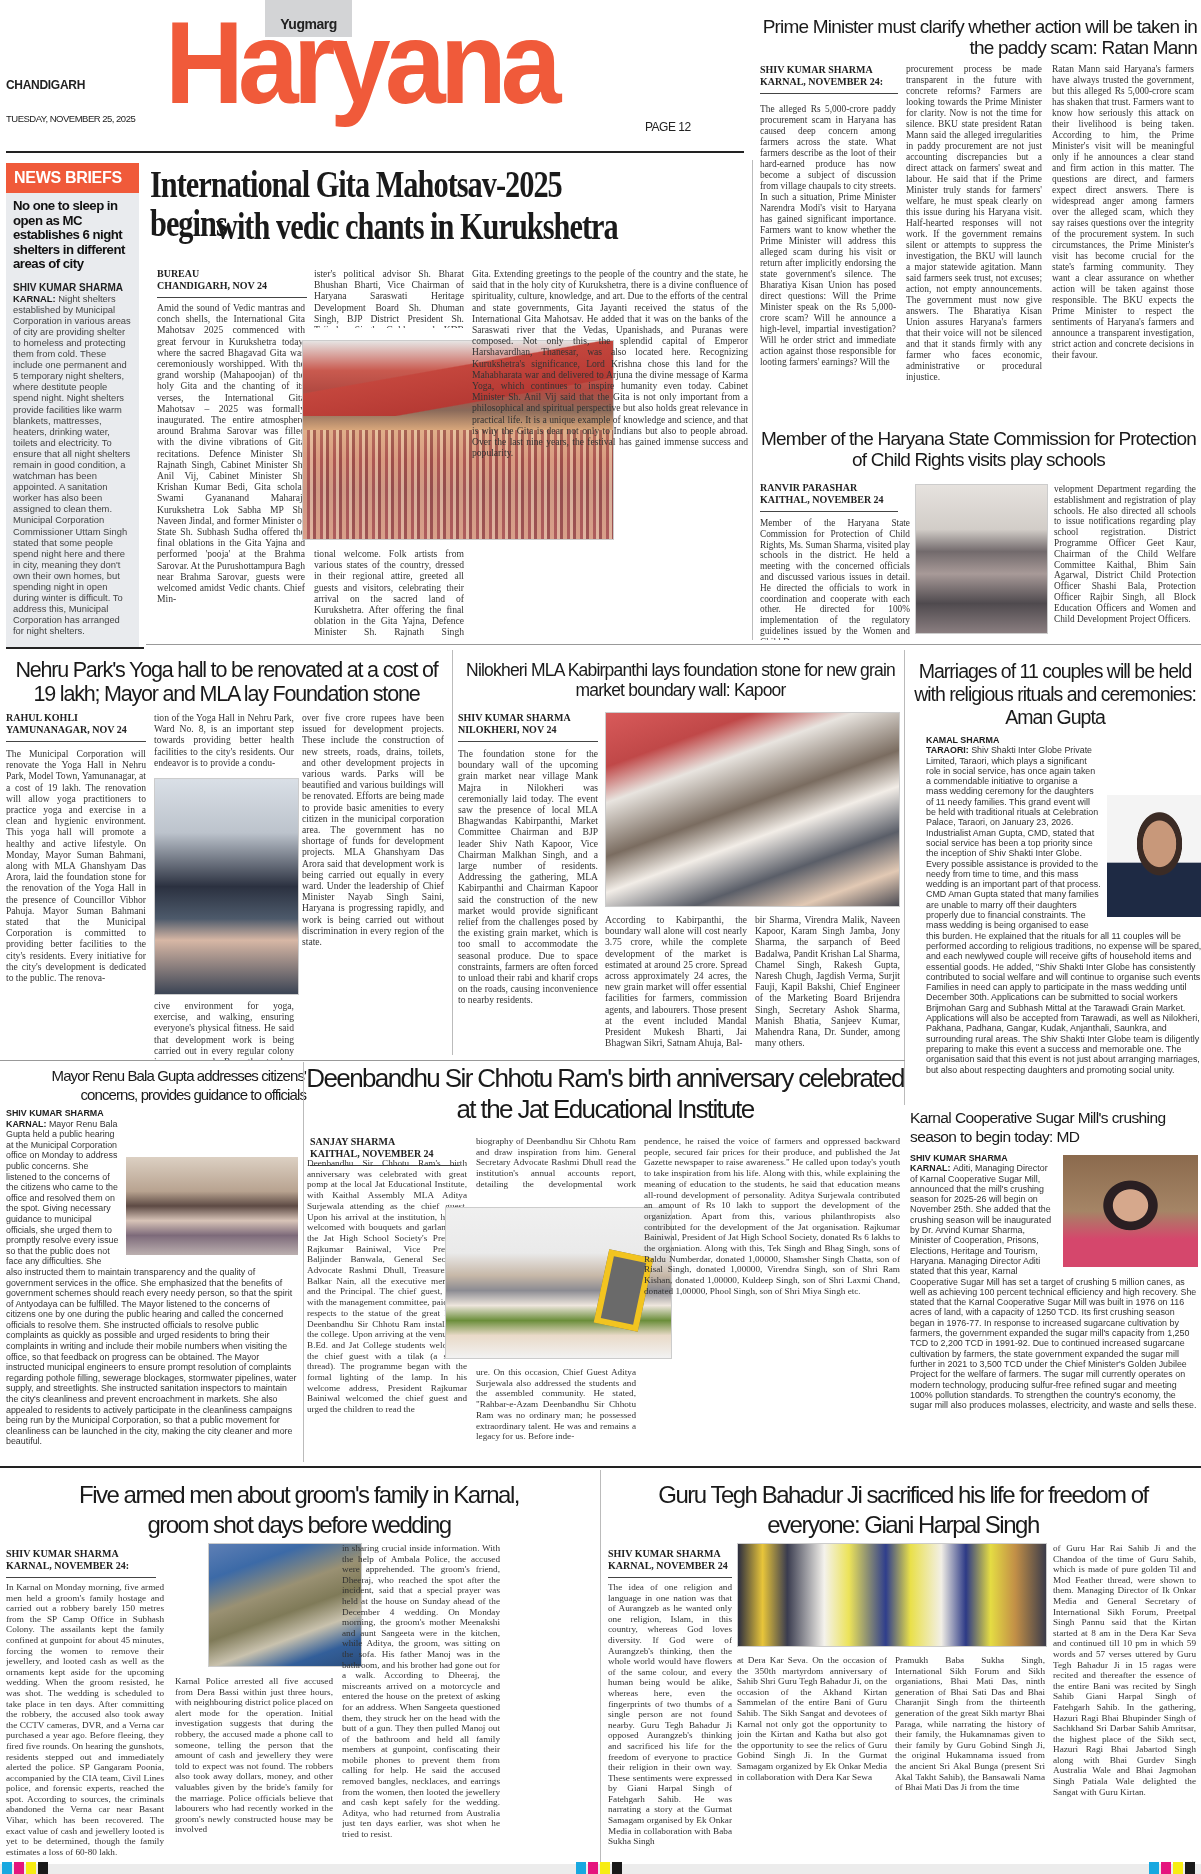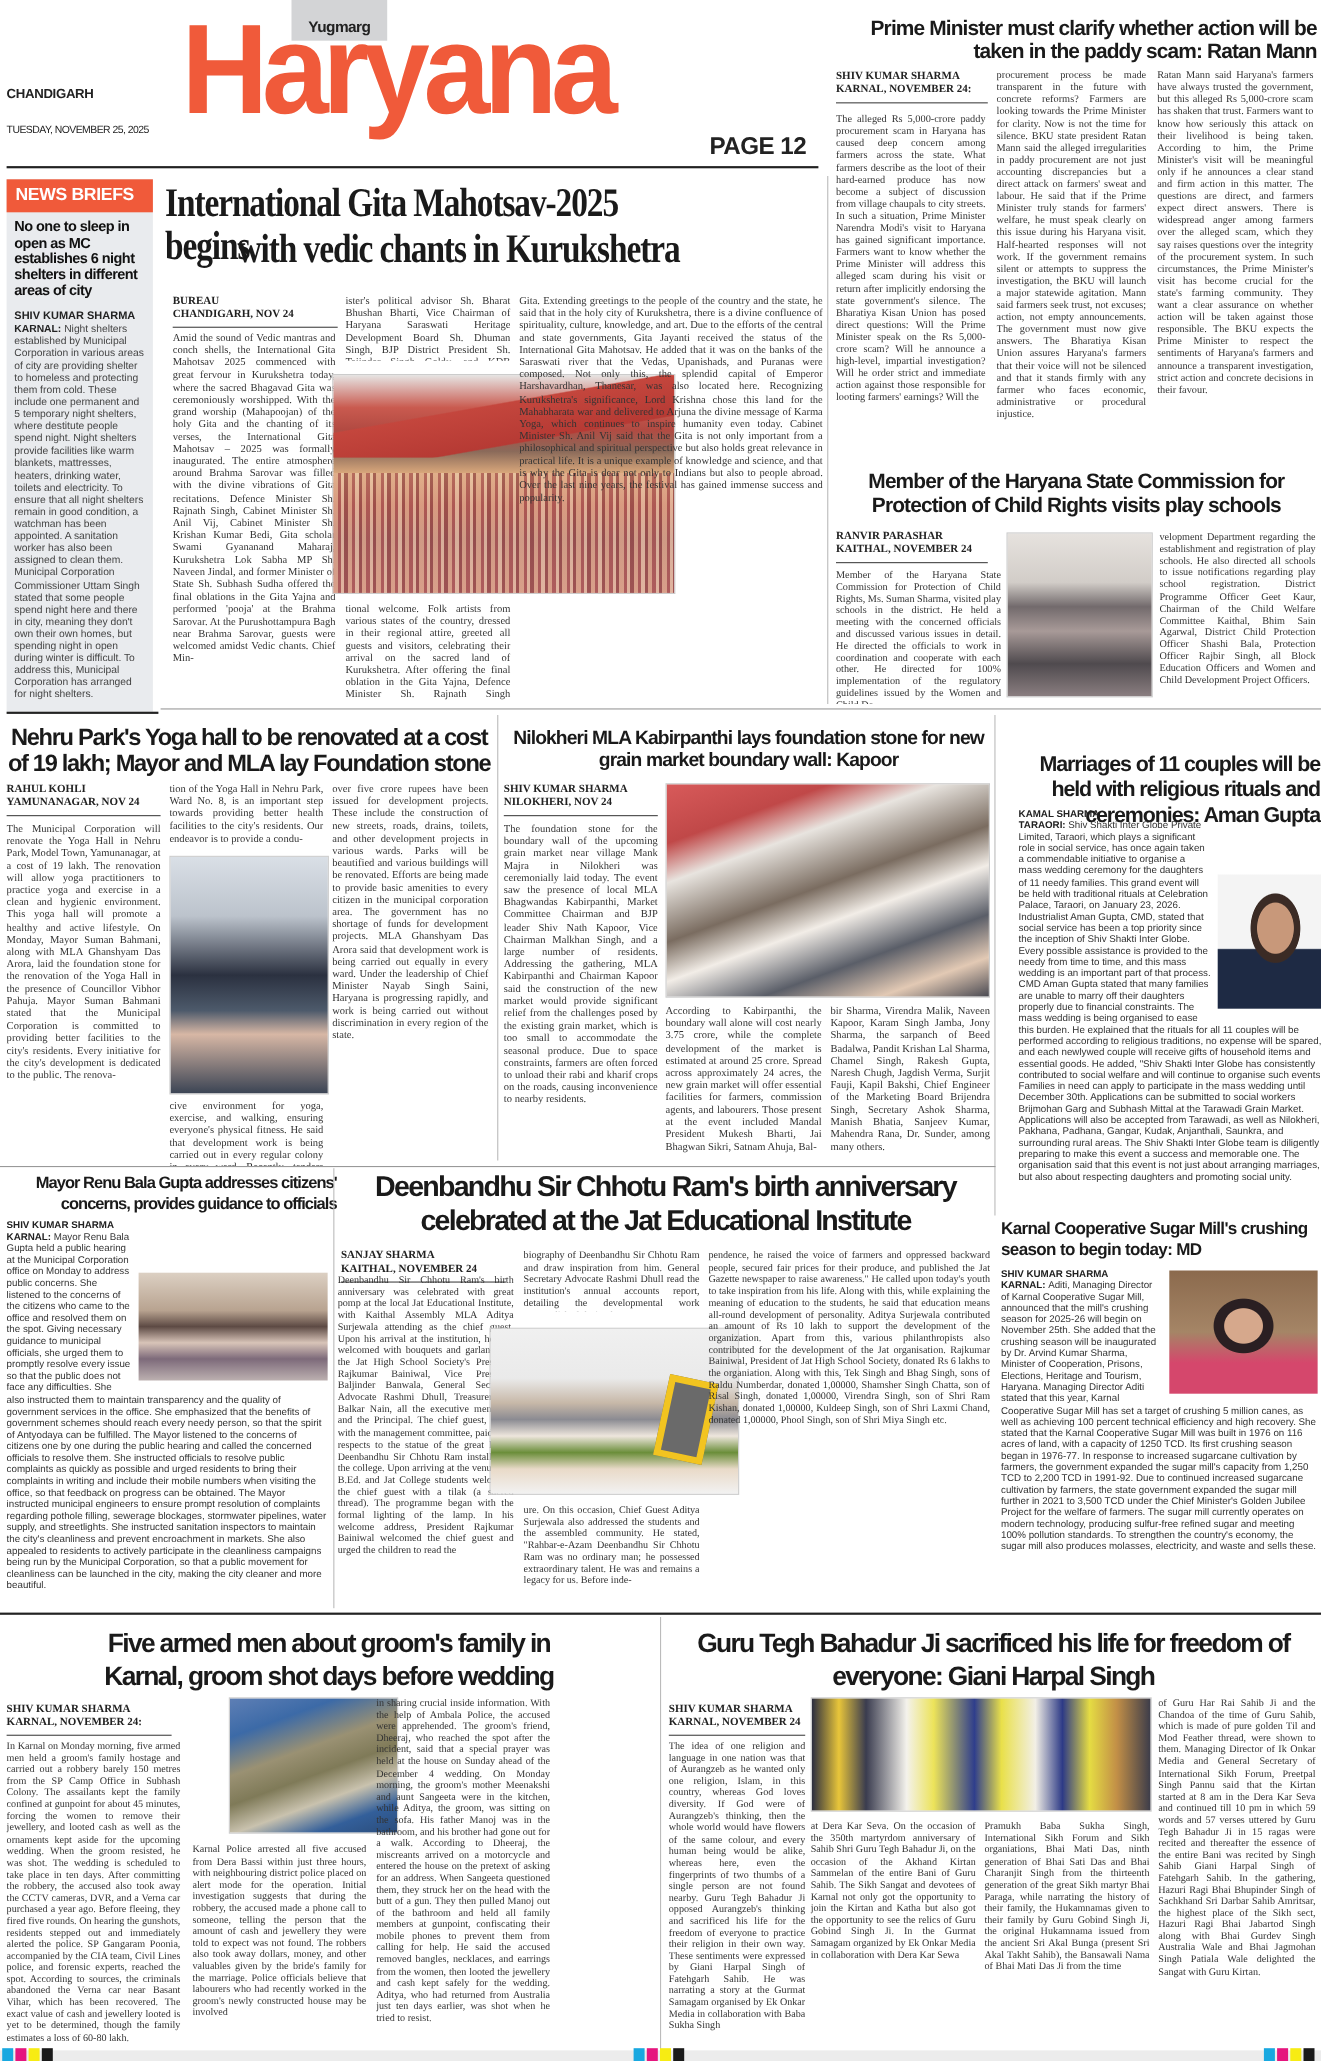--- a/index.html
+++ b/index.html
@@ -6,33 +6,33 @@
 html,body{width:1201px;height:1874px;background:#fff;overflow:hidden}
 body{position:relative;font-family:"DejaVu Serif",serif;color:#222}
 .abs{position:absolute}
 .sans{font-family:"Liberation Sans",sans-serif}
 .body-s{font-family:"Liberation Serif",serif;font-size:9.6px;line-height:11.2px;text-align:justify;color:#333;overflow:hidden}
 .body-sans{font-family:"Liberation Sans",sans-serif;font-size:9.2px;line-height:11px;color:#333;overflow:hidden;text-align:left}
 .byline{font-family:"Liberation Serif",serif;font-weight:bold;font-size:10px;line-height:11.5px;color:#222;border-bottom:1px solid #444;padding-bottom:6px;margin-bottom:6px}
 .rule{position:absolute;background:#222;height:2px}
 .vrule{position:absolute;background:#bbb;width:1px}
 .photo{position:absolute;overflow:hidden;border:1px solid #ccc}
-.hl{font-family:"Liberation Sans",sans-serif;font-weight:bold;color:#1a1a1a;text-align:center;letter-spacing:-0.8px;line-height:1.08}
+.hl{font-family:"Liberation Sans",sans-serif;font-weight:normal;color:#1a1a1a;text-align:center;letter-spacing:-0.8px;line-height:1.08}
 .hl-serif{font-family:"Liberation Serif",serif;font-weight:bold;color:#1a1a1a;text-align:center;letter-spacing:-1.2px;line-height:1.05}
 .col{position:absolute}
 .reg{position:absolute;width:10px;height:14px}
 </style>
 </head>
 <body>
 
 <div class="abs sans" style="left:6px;top:78px;font-size:12px;font-weight:bold;color:#222;letter-spacing:-0.3px">CHANDIGARH</div>
 <div class="abs sans" style="left:6px;top:113px;font-size:9.5px;font-weight:normal;color:#222;letter-spacing:-0.5px">TUESDAY, NOVEMBER 25, 2025</div>
 <div class="abs sans" style="left:265px;top:0;width:87px;height:37px;background:#d3d4d6;font-size:14px;font-weight:bold;color:#222;text-align:center;padding-top:16px;line-height:16px;letter-spacing:-0.5px">Yugmarg</div>
 <div class="abs sans" style="left:165px;top:-12px;font-size:116px;font-weight:bold;color:#f05a3a;letter-spacing:-6px;line-height:150px;transform:scaleX(0.94);transform-origin:left top">Haryana</div>
-<div class="abs sans" style="left:645px;top:120px;font-size:22px;font-weight:bold;color:#222;letter-spacing:-0.5px">PAGE 12</div>
+<div class="abs sans" style="left:645px;top:120px;font-size:12px;font-weight:normal;color:#222;letter-spacing:-0.5px">PAGE 12</div>
 <div class="rule" style="left:6px;top:151px;width:738px"></div>
 
 <div class="abs" style="left:6px;top:163px;width:133px;height:484px;background:#e9ebee">
   <div class="sans" style="background:#f05a3a;color:#fff;font-weight:bold;font-size:16px;padding:6px 0 6px 8px;letter-spacing:-0.3px">NEWS BRIEFS</div>
   <div class="sans" style="font-weight:bold;font-size:13.2px;line-height:14.5px;color:#111;padding:6px 6px 6px 7px;letter-spacing:-0.5px">No one to sleep in open as MC establishes 6 night shelters in different areas of city</div>
   <div class="sans" style="padding:4px 6px 0 7px;font-size:9.4px;line-height:11.1px;color:#444">
     <span style="display:block;font-weight:bold;color:#222;font-size:10px">SHIV KUMAR SHARMA</span>
     <span style="font-weight:bold;color:#222">KARNAL: </span>
     <span>Night shelters established by Municipal Corporation in various areas of city are providing shelter to homeless and protecting them from cold. These include one permanent and 5 temporary night shelters, where destitute people spend night. Night shelters provide facilities like warm blankets, mattresses, heaters, drinking water, toilets and electricity. To ensure that all night shelters remain in good condition, a watchman has been appointed. A sanitation worker has also been assigned to clean them. Municipal Corporation Commissioner Uttam Singh stated that some people spend night here and there in city, meaning they don't own their own homes, but spending night in open during winter is difficult. To address this, Municipal Corporation has arranged for night shelters.</span>
   </div>
@@ -87,21 +87,21 @@
 <div class="abs hl" style="left:458px;top:660px;width:445px;font-size:17.5px;line-height:20px">Nilokheri MLA Kabirpanthi lays foundation stone for new grain market boundary wall: Kapoor</div>
 <div class="col" style="left:458px;top:712px;width:140px">
   <div class="byline"><span>SHIV KUMAR SHARMA</span><br><span>NILOKHERI, NOV 24 </span></div>
 </div>
 <div class="col body-s" style="left:458px;top:748px;width:140px;height:312px">The foundation stone for the boundary wall of the upcoming grain market near village Mank Majra in Nilokheri was ceremonially laid today. The event saw the presence of local MLA Bhagwandas Kabirpanthi, Market Committee Chairman and BJP leader Shiv Nath Kapoor, Vice Chairman Malkhan Singh, and a large number of residents. Addressing the gathering, MLA Kabirpanthi and Chairman Kapoor said the construction of the new market would provide significant relief from the challenges posed by the existing grain market, which is too small to accommodate the seasonal produce. Due to space constraints, farmers are often forced to unload their rabi and kharif crops on the roads, causing inconvenience to nearby residents.</div>
 <div class="photo" style="left:605px;top:712px;width:295px;height:195px;background:linear-gradient(160deg,#d85a5a 0%,#c04848 18%,#e8e4df 30%,#7a6c60 48%,#f2ede7 60%,#5a5e68 75%,#e2c9b4 88%,#4a4a52 100%)"></div>
 <div class="col body-s" style="left:605px;top:914px;width:142px;height:146px">According to Kabirpanthi, the boundary wall alone will cost nearly 3.75 crore, while the complete development of the market is estimated at around 25 crore. Spread across approximately 24 acres, the new grain market will offer essential facilities for farmers, commission agents, and labourers. Those present at the event included Mandal President Mukesh Bharti, Jai Bhagwan Sikri, Satnam Ahuja, Bal-</div>
 <div class="col body-s" style="left:755px;top:914px;width:145px;height:146px">bir Sharma, Virendra Malik, Naveen Kapoor, Karam Singh Jamba, Jony Sharma, the sarpanch of Beed Badalwa, Pandit Krishan Lal Sharma, Chamel Singh, Rakesh Gupta, Naresh Chugh, Jagdish Verma, Surjit Fauji, Kapil Bakshi, Chief Engineer of the Marketing Board Brijendra Singh, Secretary Ashok Sharma, Manish Bhatia, Sanjeev Kumar, Mahendra Rana, Dr. Sunder, among many others.</div>
 
 <div class="vrule" style="left:904px;top:650px;height:455px"></div>
-<div class="abs hl" style="left:910px;top:684px;width:290px;font-size:19.5px;line-height:23px;text-align:right;letter-spacing:-1px">Marriages of 11 couples will be held with religious rituals and ceremonies: Aman Gupta</div>
+<div class="abs hl" style="left:910px;top:660px;width:290px;font-size:19.5px;line-height:23px;text-align:center;letter-spacing:-1px">Marriages of 11 couples will be held with religious rituals and ceremonies: Aman Gupta</div>
 <div class="col body-sans" style="left:926px;top:735px;width:286px;height:370px;font-size:8.9px;line-height:10.3px">
   <div style="float:right;width:105px;height:122px;margin:60px 0 4px 6px;background:radial-gradient(ellipse at 50% 40%,#c8987a 0 22%,#3b2b25 23% 30%,transparent 31%),linear-gradient(180deg,#f4f4f4 0%,#f4f4f4 55%,#1e2a44 56%,#1e2a44 100%)"></div>
   <span style="display:block;font-weight:bold;color:#222">KAMAL SHARMA</span>
   <span style="font-weight:bold;color:#222">TARAORI: </span>
   <span>Shiv Shakti Inter Globe Private Limited, Taraori, which plays a significant role in social service, has once again taken a commendable initiative to organise a mass wedding ceremony for the daughters of 11 needy families. This grand event will be held with traditional rituals at Celebration Palace, Taraori, on January 23, 2026. Industrialist Aman Gupta, CMD, stated that social service has been a top priority since the inception of Shiv Shakti Inter Globe. Every possible assistance is provided to the needy from time to time, and this mass wedding is an important part of that process. CMD Aman Gupta stated that many families are unable to marry off their daughters properly due to financial constraints. The mass wedding is being organised to ease this burden. He explained that the rituals for all 11 couples will be performed according to religious traditions, no expense will be spared, and each newlywed couple will receive gifts of household items and essential goods. He added, "Shiv Shakti Inter Globe has consistently contributed to social welfare and will continue to organise such events." Families in need can apply to participate in the mass wedding until December 30th. Applications can be submitted to social workers Brijmohan Garg and Subhash Mittal at the Tarawadi Grain Market. Applications will also be accepted from Tarawadi, as well as Nilokheri, Pakhana, Padhana, Gangar, Kudak, Anjanthali, Saunkra, and surrounding rural areas. The Shiv Shakti Inter Globe team is diligently preparing to make this event a success and memorable one. The organisation said that this event is not just about arranging marriages, but also about respecting daughters and promoting social unity.</span>
 </div>
 
 <div class="rule" style="left:0;top:1060px;width:905px;height:1px;background:#999"></div>
 
 <div class="abs hl" style="left:6px;top:1066px;width:300px;font-size:15px;line-height:19px;text-align:right;letter-spacing:-0.9px">Mayor Renu Bala Gupta addresses citizens' concerns, provides guidance to officials</div>

